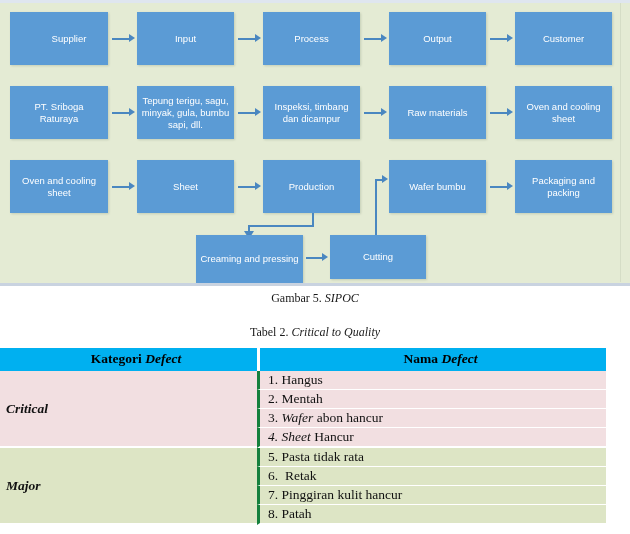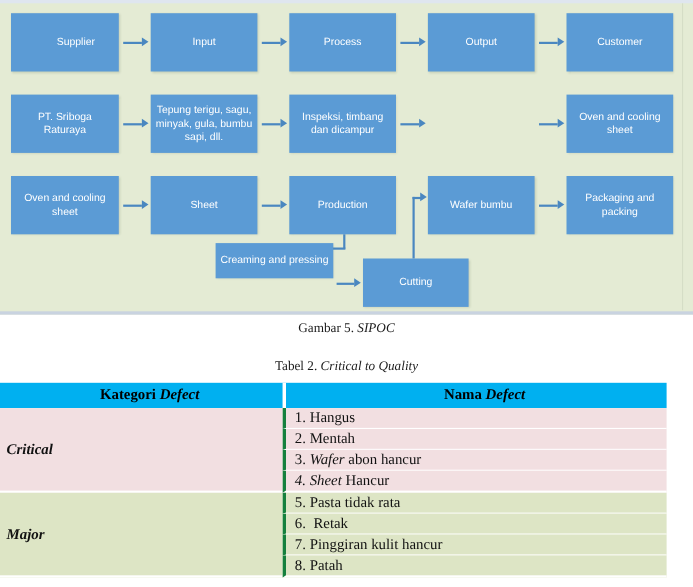--- a/index.html
+++ b/index.html
@@ -206,20 +206,21 @@
   <div class="pbox" style="left:137px; top:83px; width:97px; height:53px;">Tepung terigu, sagu, minyak, gula, bumbu sapi, dll.</div>
   <div class="arrow-h" style="left:238px; top:105px; width:23px;">
     <span class="shaft" style="width:17px;"></span>
       <span class="head" style="left:17px;"></span>
   </div>
   <div class="pbox" style="left:263px; top:83px; width:97px; height:53px;">Inspeksi, timbang dan dicampur</div>
   <div class="arrow-h" style="left:364px; top:105px; width:23px;">
     <span class="shaft" style="width:17px;"></span>
       <span class="head" style="left:17px;"></span>
   </div>
+  <div class="pbox" style="left:389px; top:83px; width:97px; height:53px;">Raw materials</div>
   <div class="arrow-h" style="left:490px; top:105px; width:23px;">
     <span class="shaft" style="width:17px;"></span>
       <span class="head" style="left:17px;"></span>
   </div>
   <div class="pbox" style="left:515px; top:83px; width:97px; height:53px;">Oven and cooling sheet</div>
 
   <div class="pbox" style="left:10px;  top:157px; width:98px; height:53px;">Oven and cooling sheet</div>
   <div class="arrow-h" style="left:112px; top:179px; width:23px;">
     <span class="shaft" style="width:17px;"></span>
       <span class="head" style="left:17px;"></span>
@@ -235,21 +236,21 @@
     <span class="shaft" style="width:17px;"></span>
       <span class="head" style="left:17px;"></span>
   </div>
   <div class="pbox" style="left:515px; top:157px; width:97px; height:53px;">Packaging and packing</div>
 
   <div class="seg-v" style="left:312px; top:210px; height:13px;"></div>
   <div class="seg-h" style="left:248px; top:222px; width:66px;"></div>
   <div class="seg-v" style="left:248px; top:222px; height:9px;"></div>
   <div class="head-down" style="left:244px; top:228px;"></div>
 
-  <div class="pbox" style="left:196px; top:218px; width:107px; height:32px;">Creaming and pressing</div>
+  <div class="pbox" style="left:196px; top:232px; width:107px; height:48px;">Creaming and pressing</div>
   <div class="arrow-h" style="left:306px; top:250px; width:22px;">
     <span class="shaft" style="width:16px;"></span>
       <span class="head" style="left:16px;"></span>
   </div>
   <div class="pbox" style="left:330px; top:232px; width:96px; height:44px;">Cutting</div>
 
   <div class="seg-v" style="left:375px; top:176px; height:56px;"></div>
   <div class="seg-h" style="left:375px; top:176px; width:9px;"></div>
   <div class="head-right" style="left:382px; top:172px;"></div>
 

